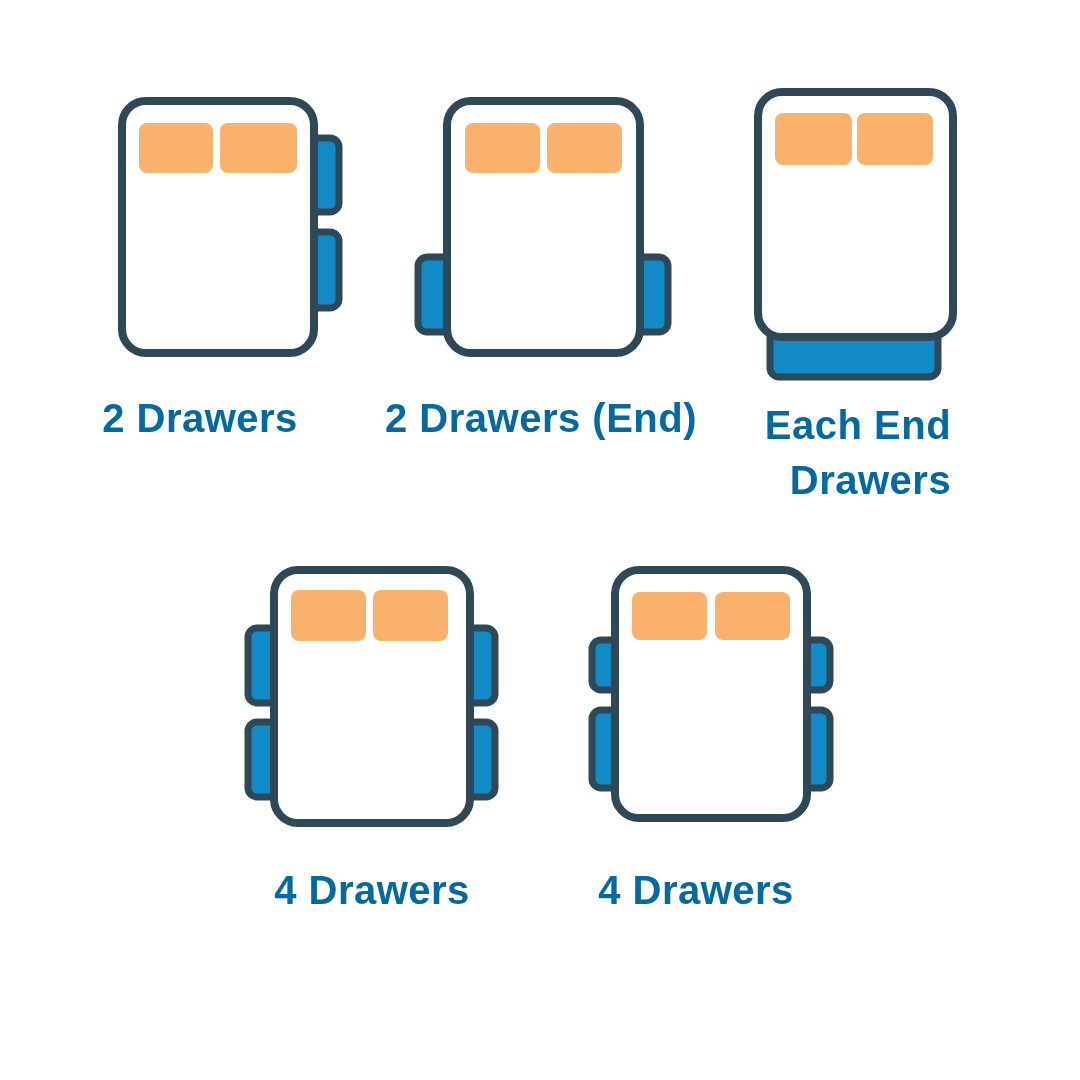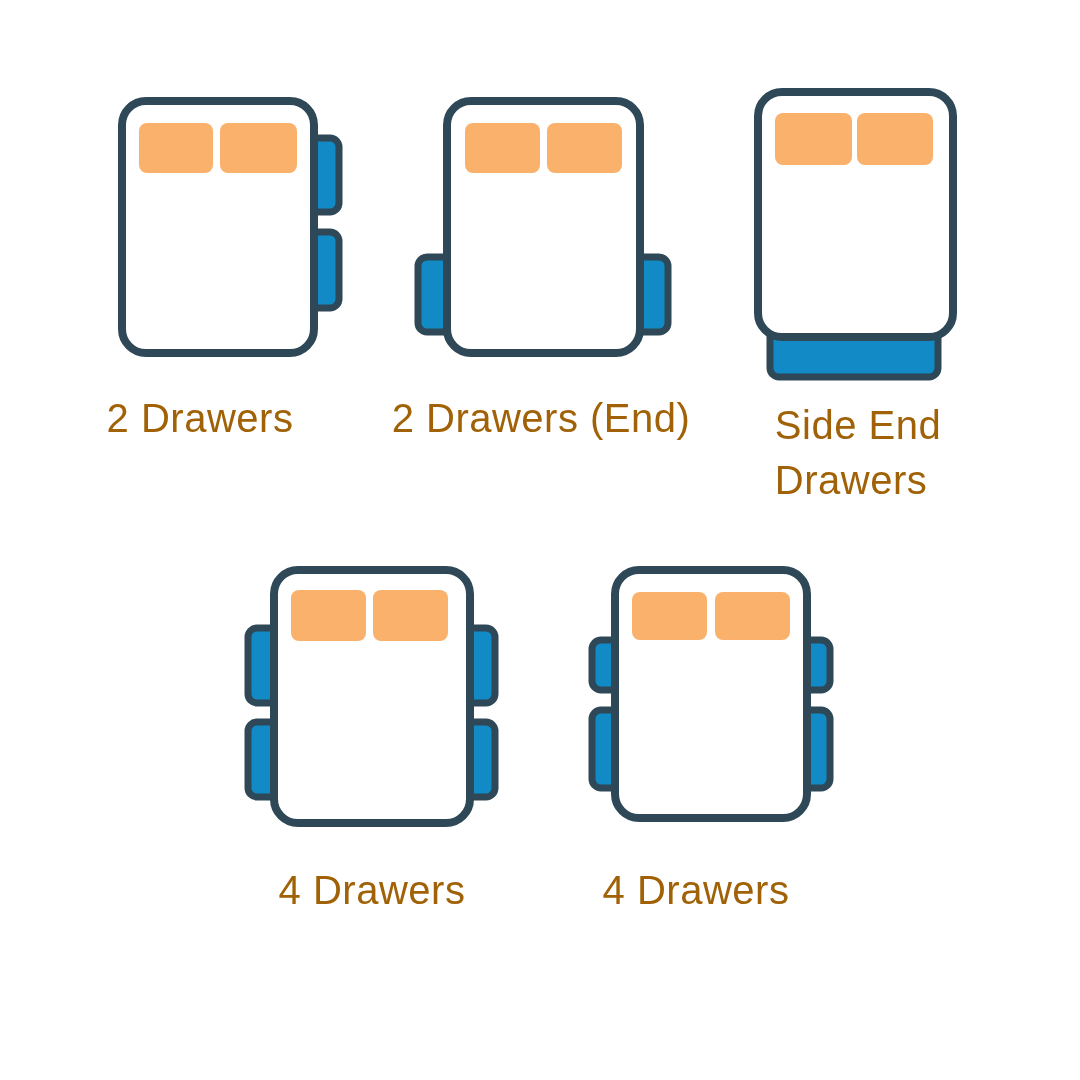--- a/index.html
+++ b/index.html
@@ -8,25 +8,25 @@
     background:#ffffff;
     font-family:"Liberation Sans", sans-serif;
     position:relative;
     overflow:hidden;
   }
   #canvas{position:absolute;left:0;top:0;width:1080px;height:1080px;}
   #beds-svg{position:absolute;left:0;top:0;}
   .fig-label{
     position:absolute;
     transform:translateX(-50%);
-    text-align:left;
+    text-align:right;
     font-size:40px;
     line-height:55px;
-    font-weight:400;
-    color:#a16207;
+    font-weight:700;
+    color:#0369a1;
     white-space:nowrap;
     letter-spacing:0.5px;
   }
   .fig-label span{display:block;}
   .fig-label span:empty{display:none;}
 </style>
 </head>
 <body>
 
 <div id="canvas">
@@ -74,21 +74,21 @@
 
   <div class="fig-label" style="left:200px;top:391px">
     <span>2 Drawers</span>
   </div>
 
   <div class="fig-label" style="left:541px;top:391px">
     <span>2 Drawers (End)</span>
   </div>
 
   <div class="fig-label" style="left:858px;top:398px">
-    <span>Side End</span>
+    <span>Each End</span>
     <span>Drawers</span>
   </div>
 
   <div class="fig-label" style="left:372px;top:863px">
     <span>4 Drawers</span>
 
   </div>
 
   <div class="fig-label" style="left:696px;top:863px">
     <span>4 Drawers</span>

